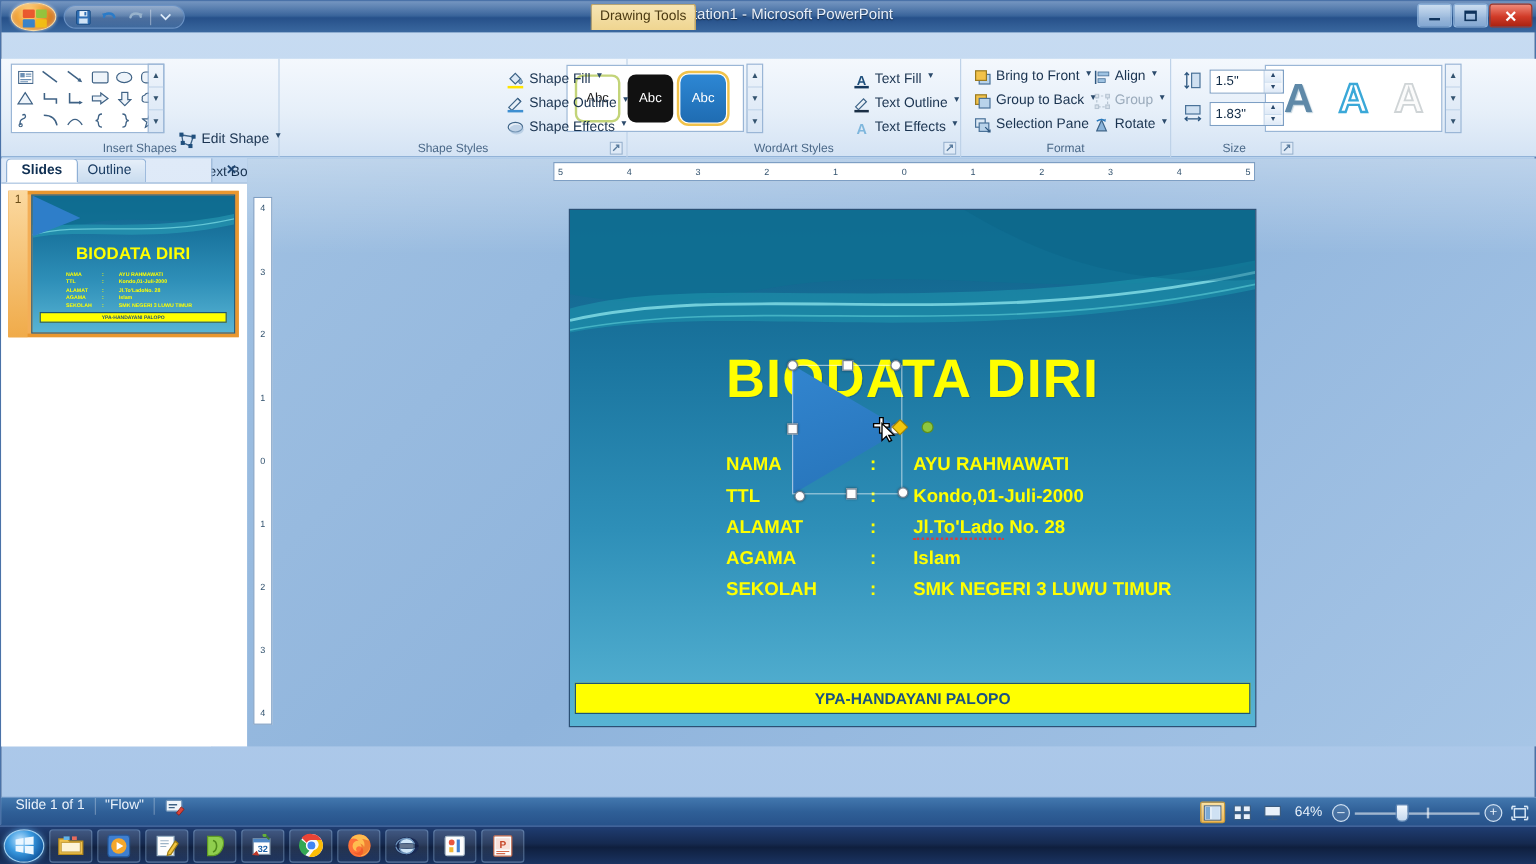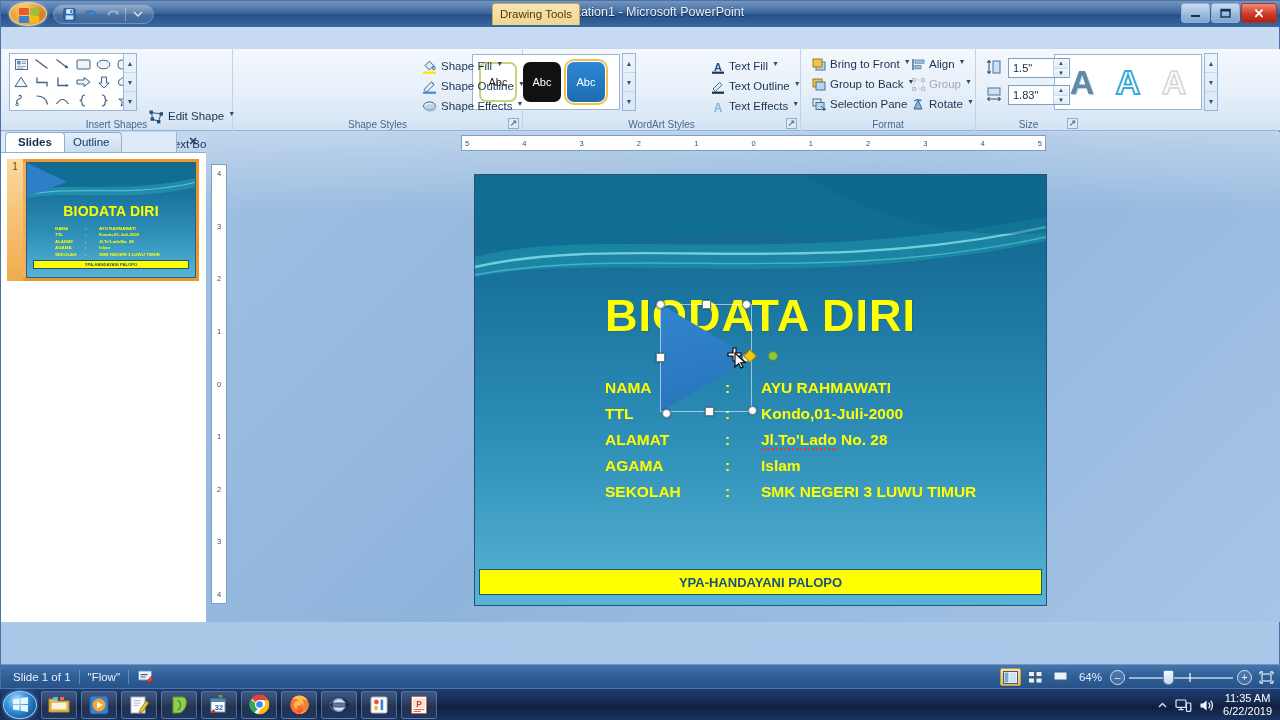--- a/index.html
+++ b/index.html
@@ -328,21 +328,21 @@
     position:absolute; left:8px; top:4px; width:1055px; height:34px;
     background:#fff; border:1px solid #8aaed6;
     padding:6px 8px; font-size:12.5px; color:#2b2b2b; cursor:text;
   }
 
   
   .status{
     position:absolute; left:0; top:663px; width:1280px; height:24px;
     background:linear-gradient(180deg,#4277ae 0%,#2f5f97 50%,#27528a 100%);
     border-top:1px solid #6d97c6;
-    display:flex; align-items:center;
+    display:flex; align-items:flex-start;
   }
   .status-sep{ width:1px;height:14px;background:rgba(255,255,255,.28); margin:0 8px;}
   .status-txt{ color:#eaf2fb; font-size:11.5px; }
   .status-right{ position:absolute; right:4px; top:2px; height:20px;
      display:flex; align-items:center; gap:4px; }
   .viewbtn{
     width:21px; height:18px; display:flex;align-items:center;justify-content:center;
     border:1px solid transparent; border-radius:2px; cursor:pointer;
   }
   .viewbtn.active{ background:linear-gradient(180deg,#fbe1a3,#eeb855); border-color:#c79b3e; }
@@ -1048,39 +1048,15 @@
     </div>
     <div class="tbicon">
       <svg width="20" height="20" viewBox="0 0 20 20">
           <rect x="2.5" y="1.5" width="15" height="17" rx="1" fill="#fdfdfd" stroke="#c16a4e"></rect>
           <rect x="4.6" y="4" width="10.8" height="8.4" fill="#e8603c" opacity=".18" stroke="#d4694b"></rect>
           <text x="10" y="11.6" font-size="8.4" font-weight="bold" fill="#c7472a" text-anchor="middle" font-family="Liberation Sans">P</text>
           <path d="M4.6 14.6 h10.8M4.6 16.4 h7.4" stroke="#d4694b" stroke-width="1"></path>
         </svg>
     </div>
 
-    <div class="tray">
-      <span class="tray-ico">
-        <svg width="11" height="11" viewBox="0 0 11 11">
-            <path d="M2 7 L5.5 3.4 L9 7" stroke="#cfdff2" stroke-width="1.4" fill="none"></path>
-          </svg>
-      </span>
-      <span class="tray-ico">
-        <svg width="17" height="15" viewBox="0 0 17 15">
-            <rect x="1" y="2" width="10" height="7.4" rx="1" fill="none" stroke="#dceaf8" stroke-width="1.2"></rect>
-            <path d="M3.4 11.6 h5.2 M6 9.4 v2.2" stroke="#dceaf8" stroke-width="1.2"></path>
-            <rect x="11.4" y="5" width="4.4" height="8.4" rx=".8" fill="none" stroke="#dceaf8" stroke-width="1.2"></rect>
-          </svg>
-      </span>
-      <span class="tray-ico">
-        <svg width="17" height="15" viewBox="0 0 17 15">
-            <path d="M1.5 5.6 H4 L7.6 2.4 V12.6 L4 9.4 H1.5 Z" fill="#eaf4ff"></path>
-            <path d="M9.6 4.6 a4.6 4.6 0 0 1 0 5.8 M11.6 2.6 a7.4 7.4 0 0 1 0 9.8" stroke="#eaf4ff" stroke-width="1.3" fill="none"></path>
-          </svg>
-      </span>
-      <span class="tray-clock">
-        <div>11:35 AM</div>
-        <div>6/22/2019</div>
-      </span>
-    </div>
   </div>
 
 </div>
 
 </body></html>

